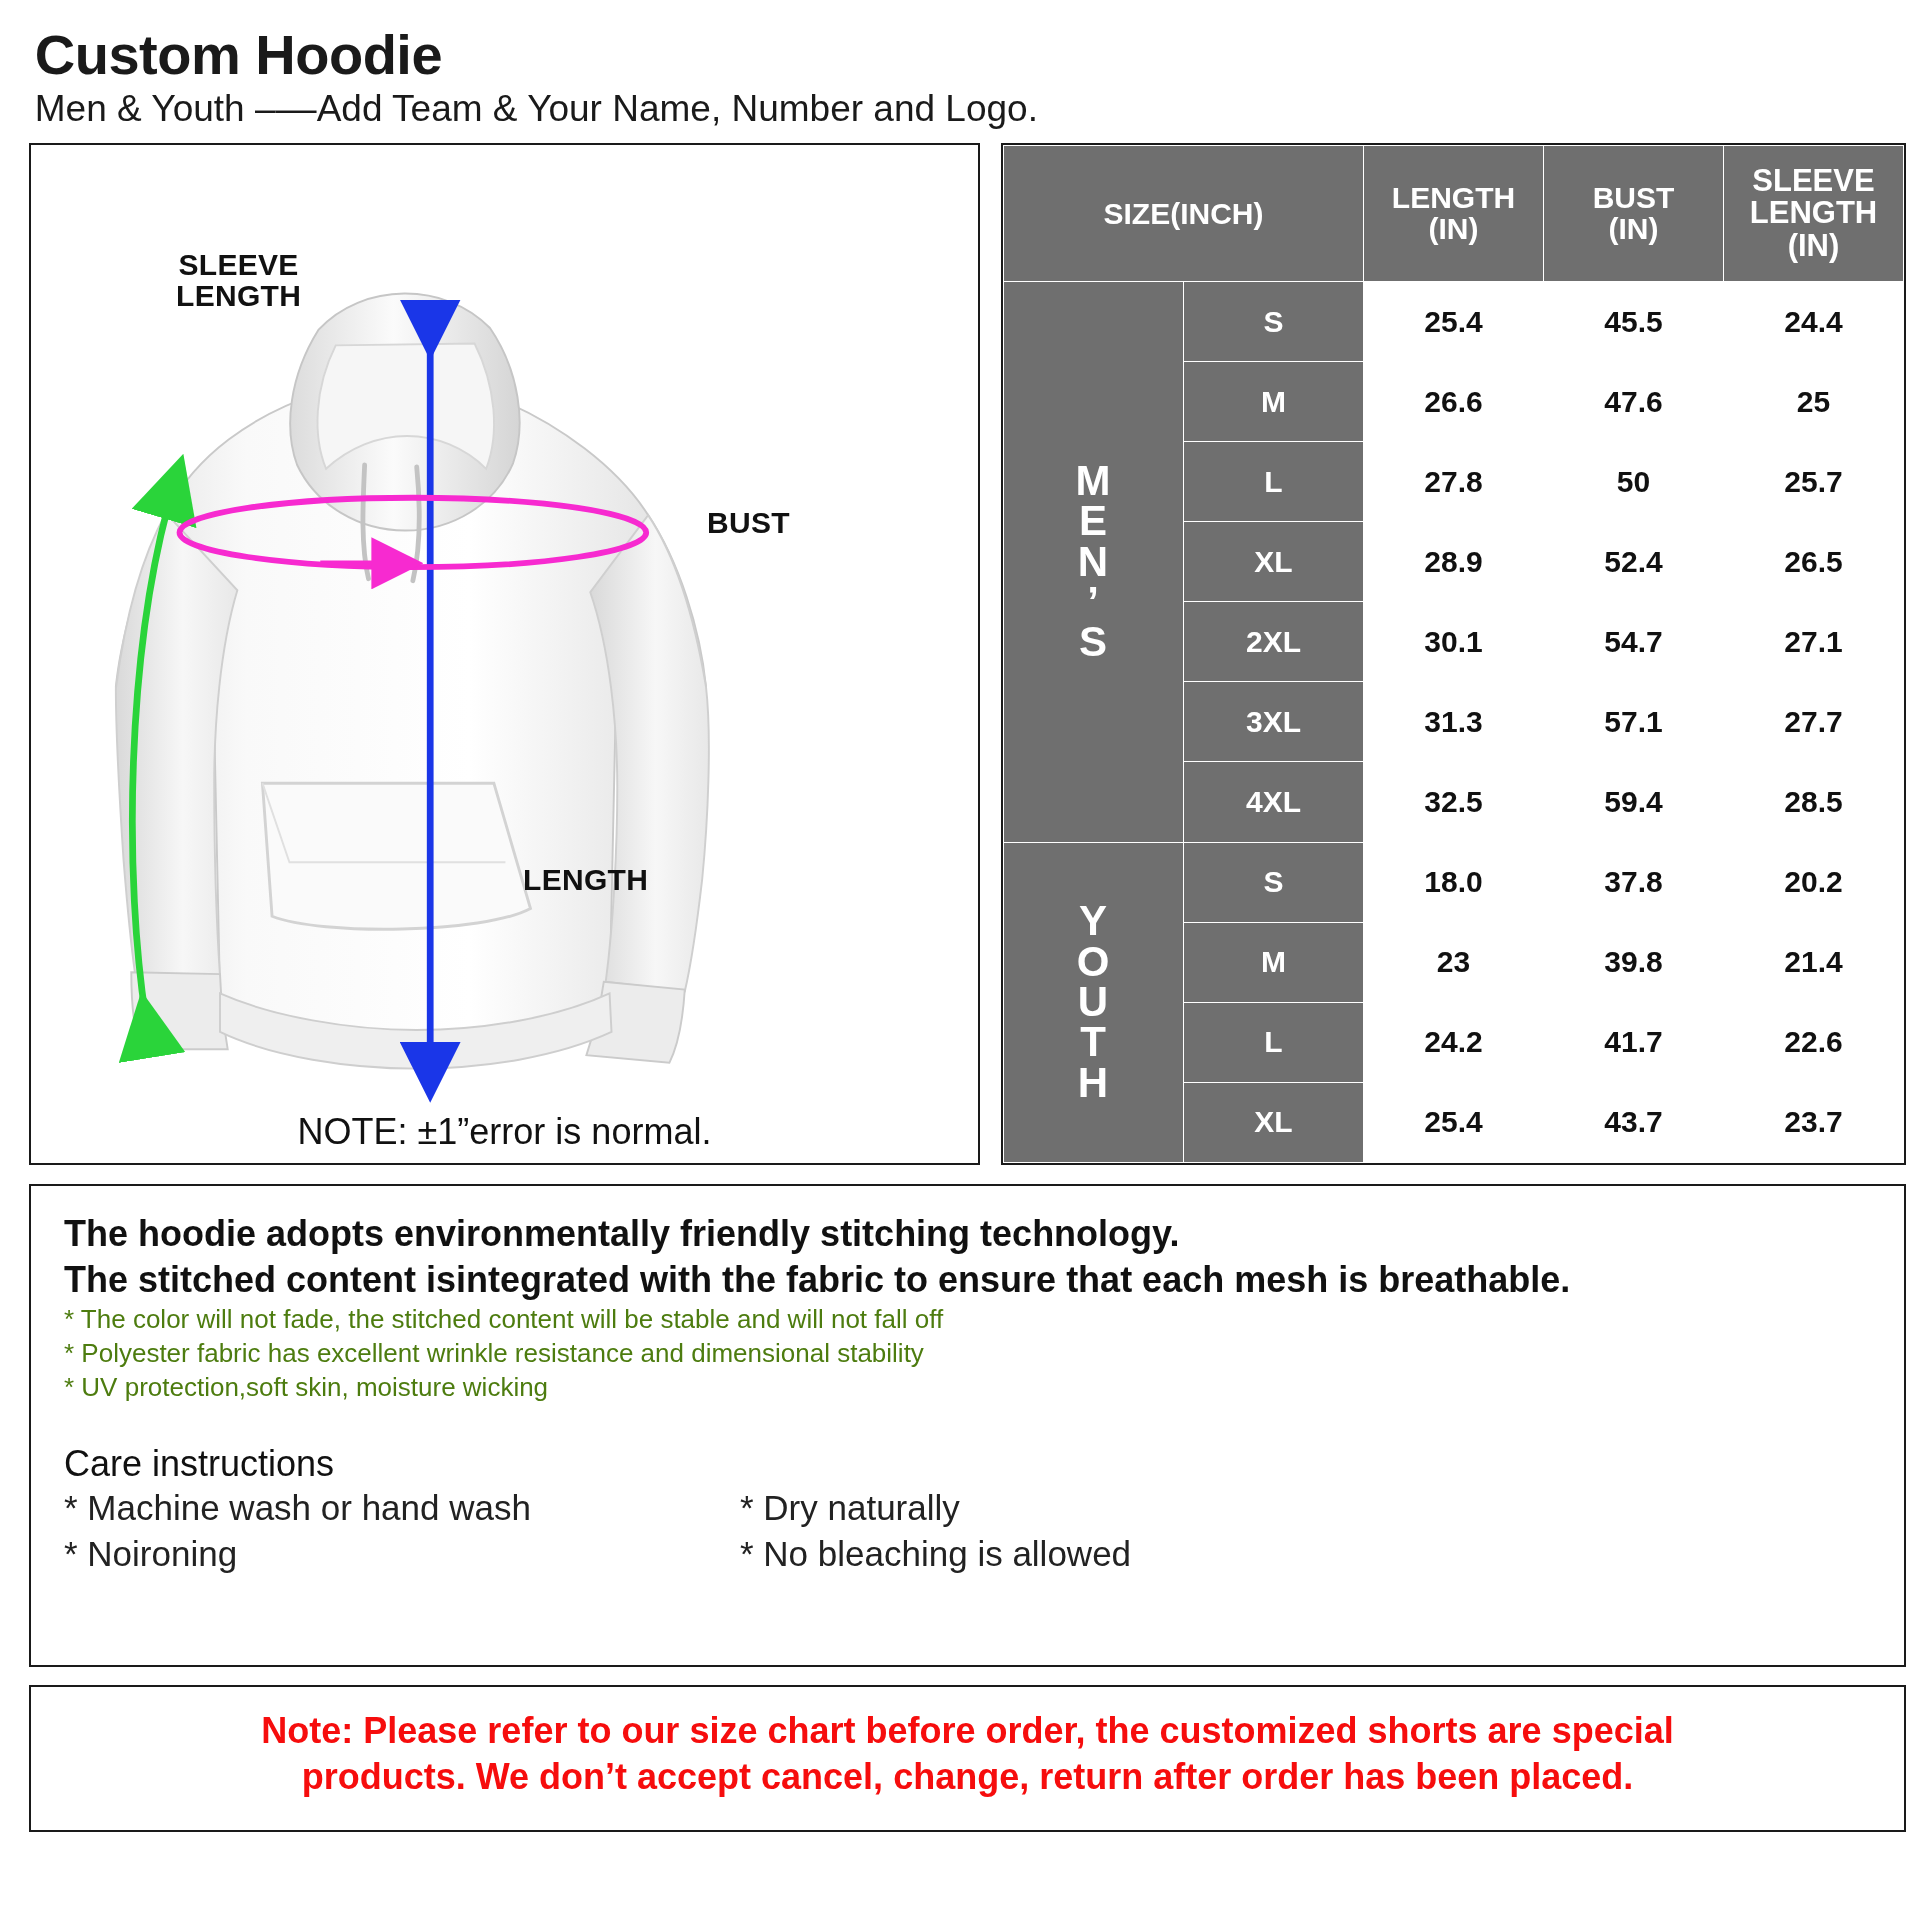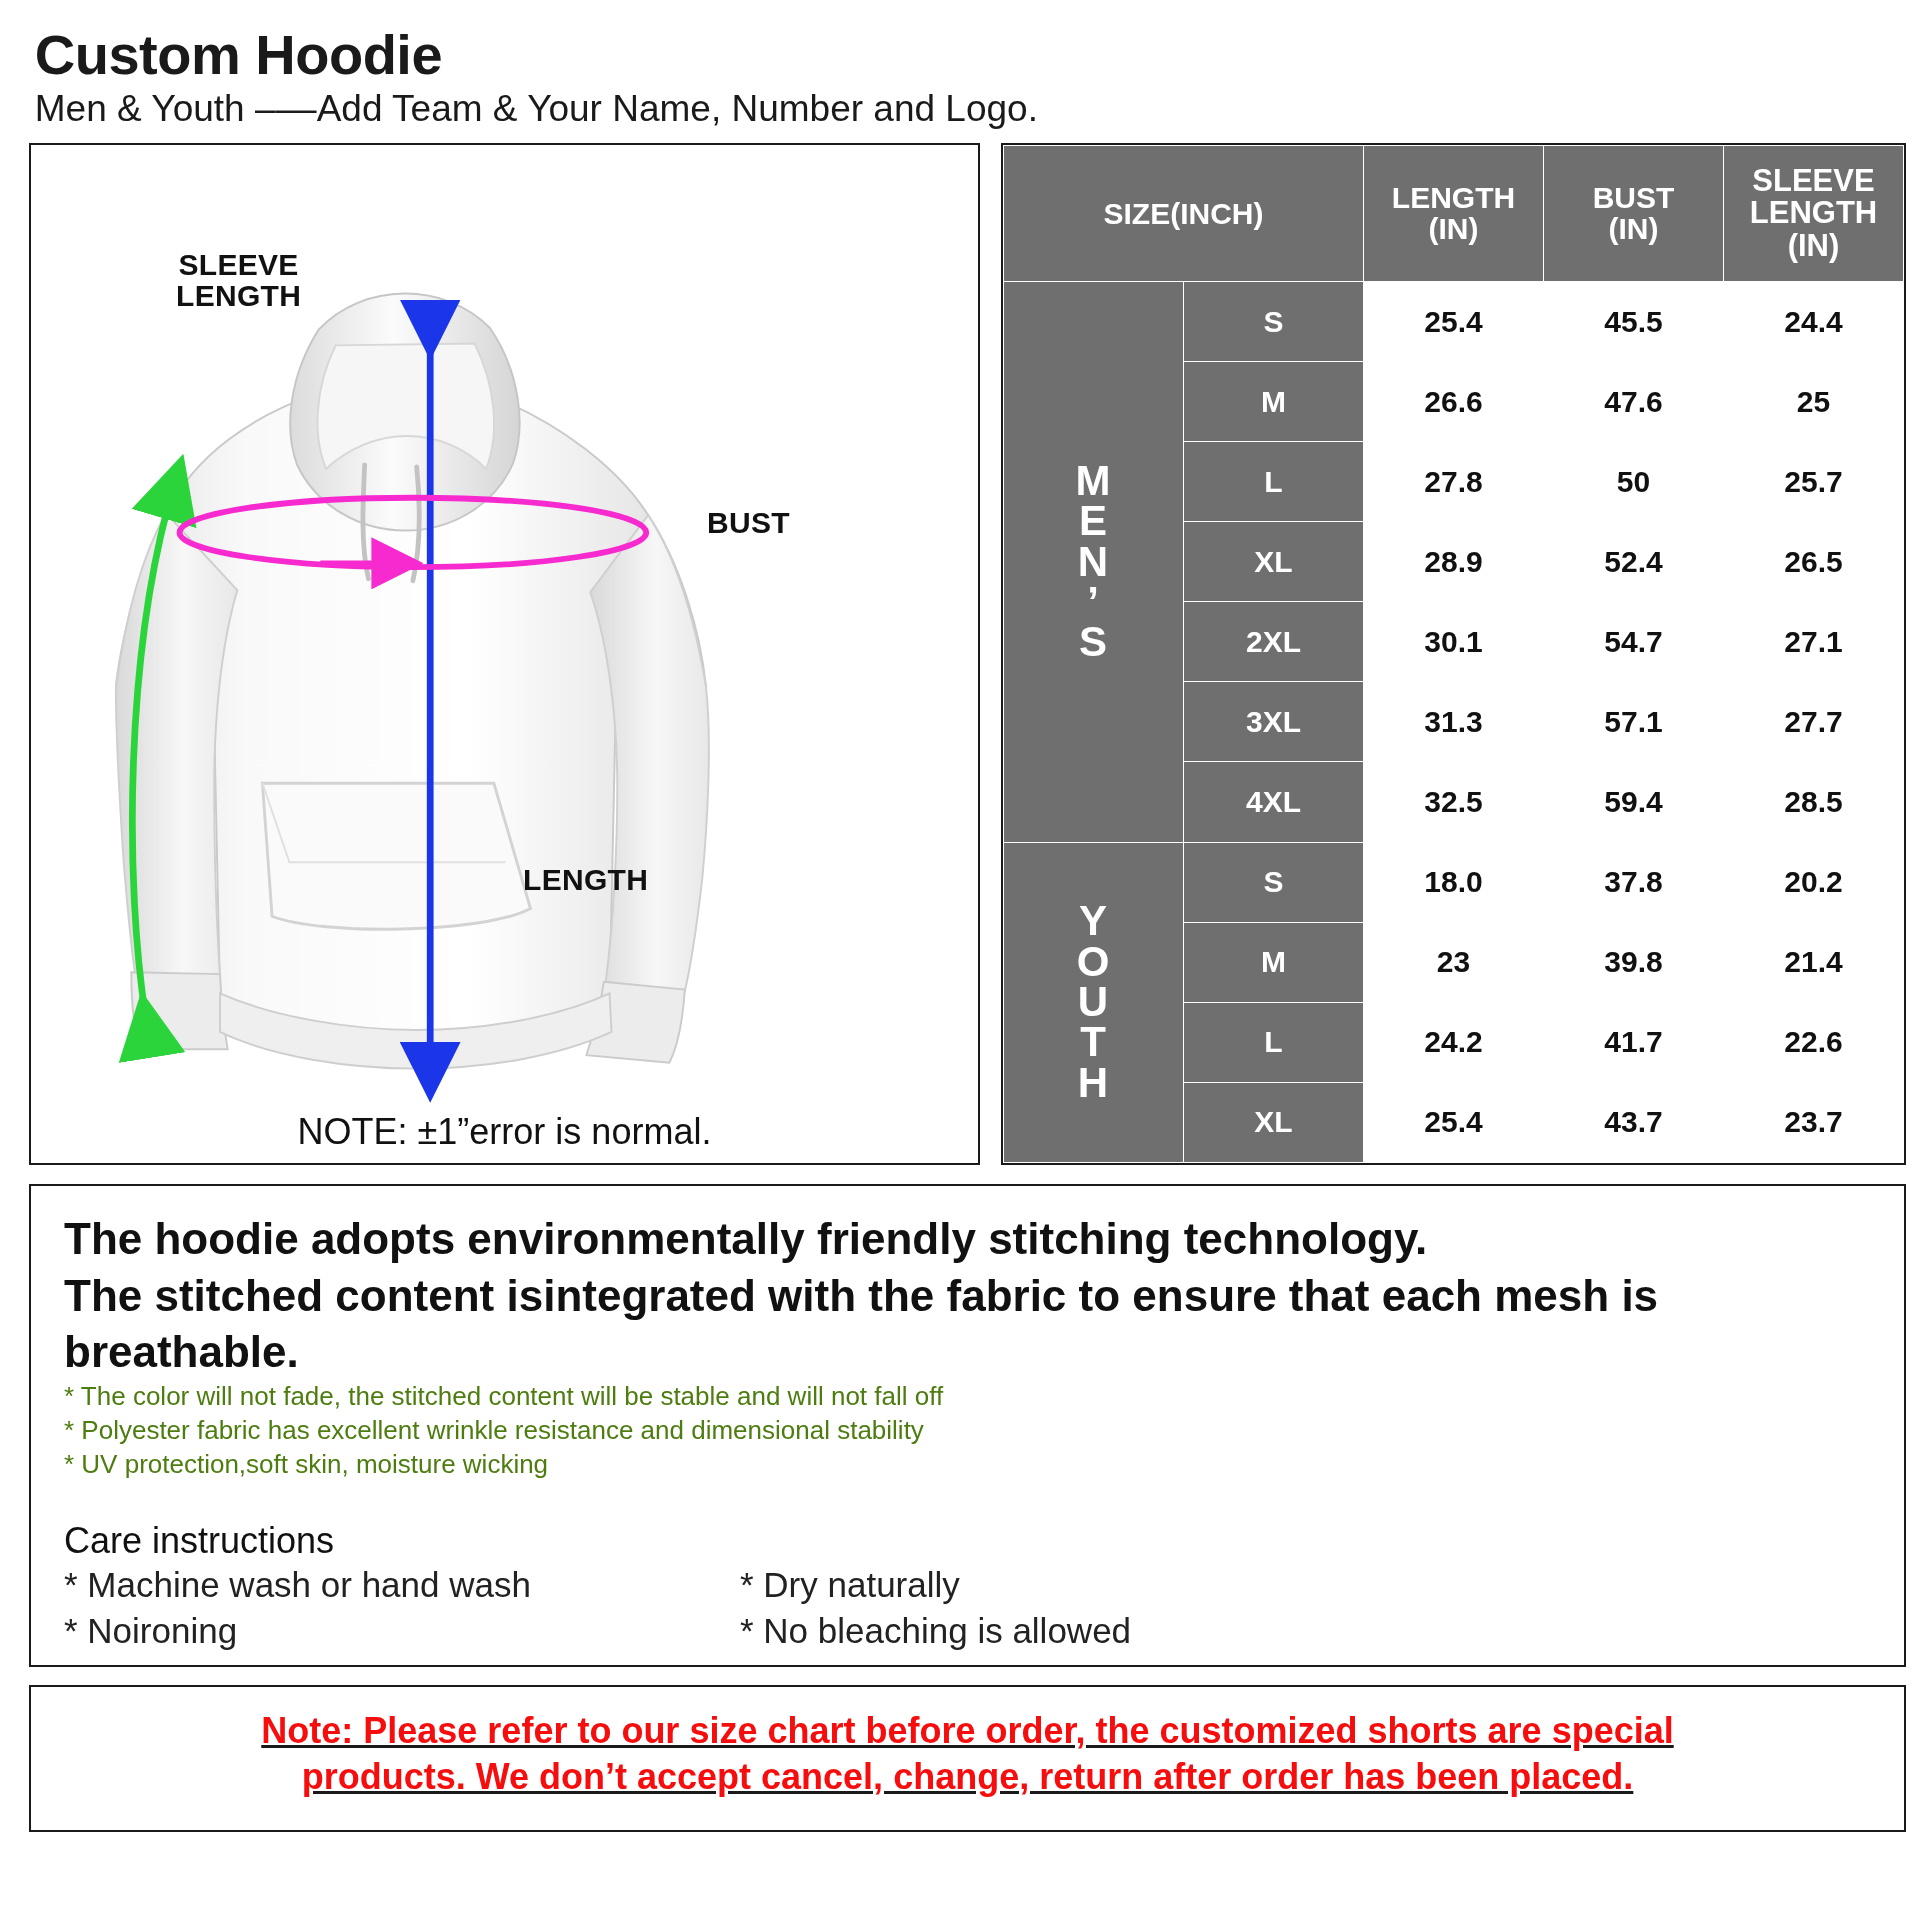--- a/index.html
+++ b/index.html
@@ -139,21 +139,21 @@
 
   
   .desc-box {
     margin-top: 19.3px;
     border: 2.9px solid #1a1a1a;
     box-sizing: border-box;
     padding: 25px 33px 29px 33px;
     height: 483px;
   }
   .desc-strong {
-    font-size: 44px;
+    font-size: 36px;
     font-weight: bold;
     line-height: 1.28;
     color: #111;
   }
   .desc-line {
     font-size: 26px;
     line-height: 1.30;
     color: #4d7c0f;
   }
   .care-title {
@@ -173,21 +173,20 @@
     color: #222;
   }
 
   
   .note-box {
     margin-top: 17.4px;
     border: 2.9px solid #1a1a1a;
     box-sizing: border-box;
     padding: 21px 29px 23px 29px;
     height: 147px;
-    text-decoration: underline;
   }
   .note-text {
     color: #f60d0d;
     font-size: 36px;
     font-weight: bold;
     line-height: 1.28;
     text-align: center;
   }
   .note-text .l2 { display: block; text-align: center; }
 </style>

